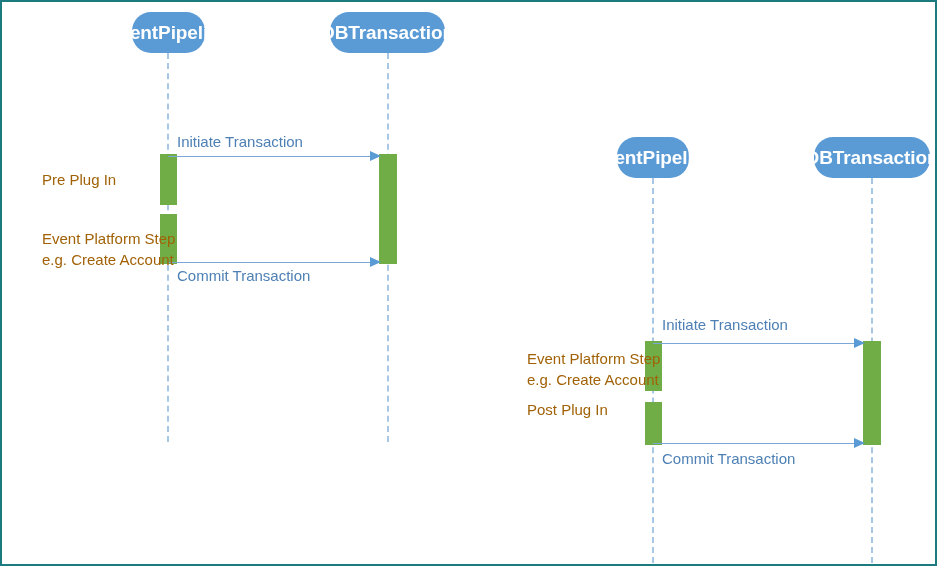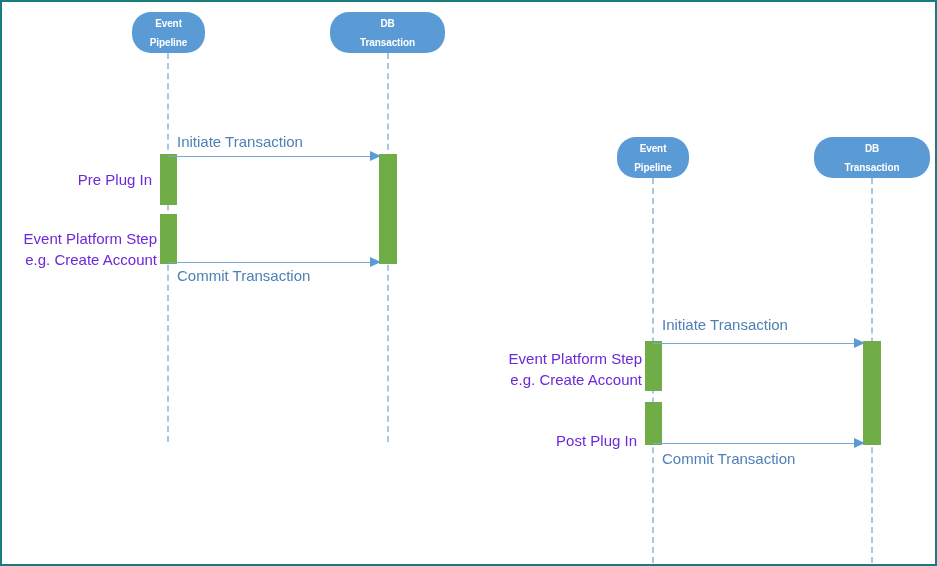--- a/index.html
+++ b/index.html
@@ -26,25 +26,24 @@
     top: 0;
     width: 100%;
     height: 100%;
   }
   
   .participant {
     position: absolute;
     background: #5B9BD5;
     color: #ffffff;
     font-weight: bold;
-    font-size: 10px;
+    font-size: 19px;
     line-height: 19px;
     text-align: center;
     display: flex;
-    flex-direction: column;
     align-items: center;
     justify-content: center;
     box-sizing: border-box;
     letter-spacing: -0.1px;
     border-radius: 19px;
   }
   .participant .pname-line { display: block; white-space: nowrap; }
   
   .lifeline {
     position: absolute;
@@ -73,25 +72,25 @@
   .msg-label {
     position: absolute;
     color: #4E80B5;
     font-size: 15px;
     line-height: 18px;
     white-space: nowrap;
   }
   
   .side-label {
     position: absolute;
-    color: #6d28d9;
+    color: #a16207;
     font-size: 15px;
     line-height: 21px;
-    text-align: right;
     white-space: nowrap;
+    padding-left: 40px;
   }
   .side-label.two-line { line-height: 21px; }
   .side-label .ln { display: block; }
 </style>
 </head>
 <body>
 
 <div id="canvas">
 
   <div class="diagram">
@@ -156,18 +155,18 @@
 
     <div class="msg-line" style="left:651px; top:441px; width:204px;"></div>
     <div class="msg-head" style="left:852px; top:436px;"></div>
     <div class="msg-label" style="left:660px; top:448px; width:210px;">Commit Transaction</div>
 
     <div class="side-label two-line" style="left:485px; top:346px; width:155px;">
       <span class="ln">Event Platform Step</span>
       <span class="ln">e.g. Create Account</span>
     </div>
 
-    <div class="side-label" style="left:485px; top:428px; width:150px;">
+    <div class="side-label" style="left:485px; top:397px; width:150px;">
       <span class="ln">Post Plug In</span>
     </div>
   </div>
 
 </div>
 
 </body></html>

